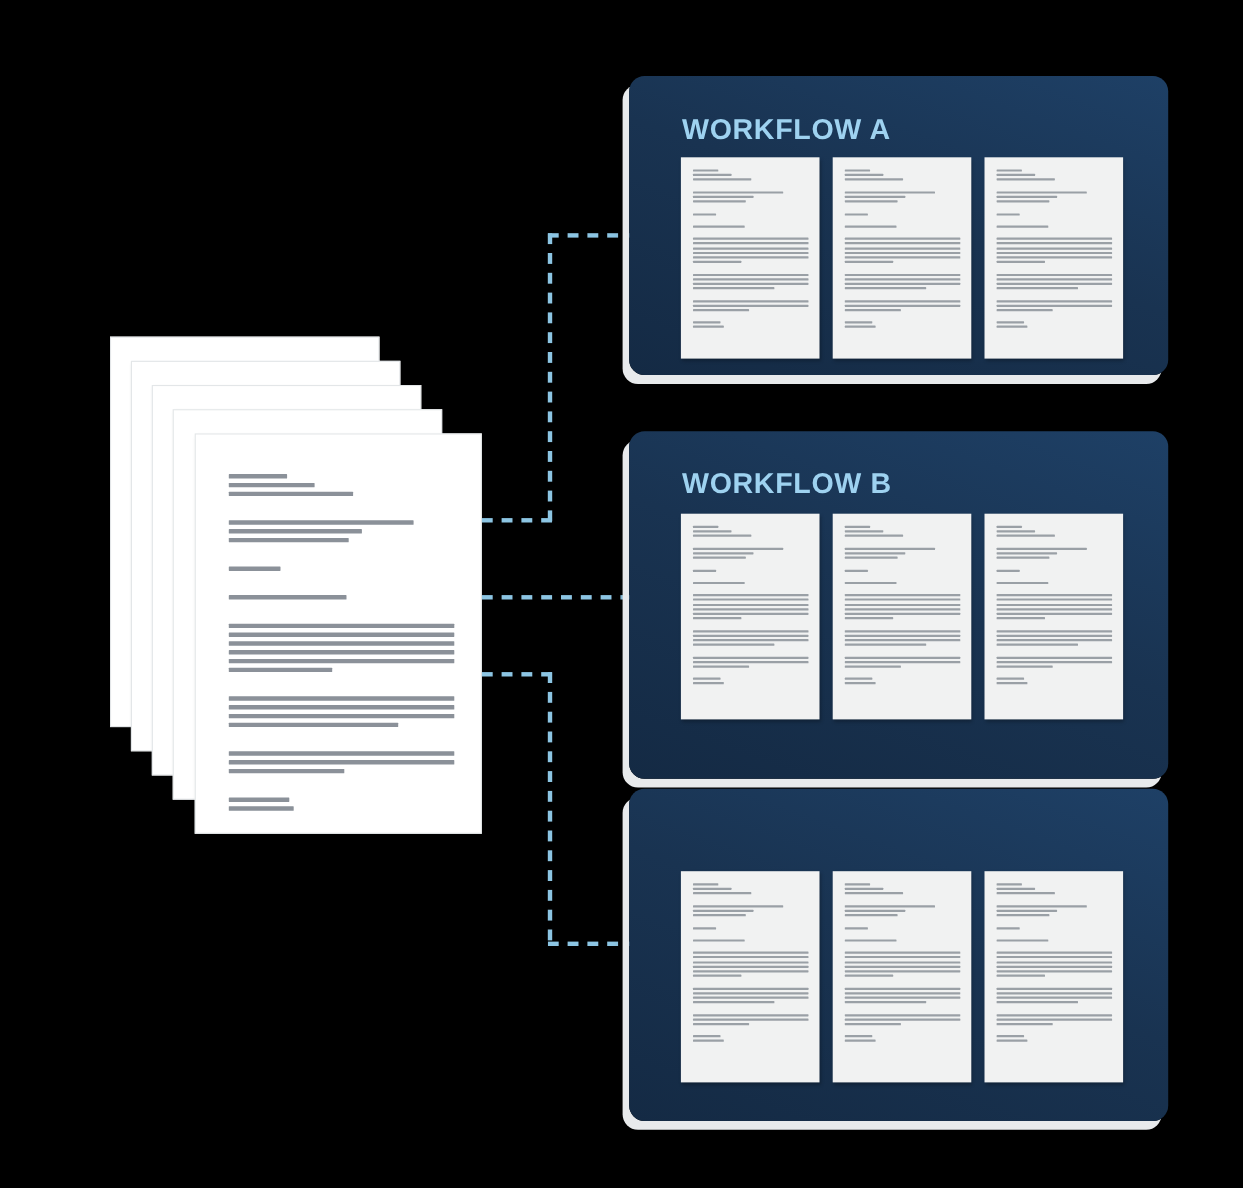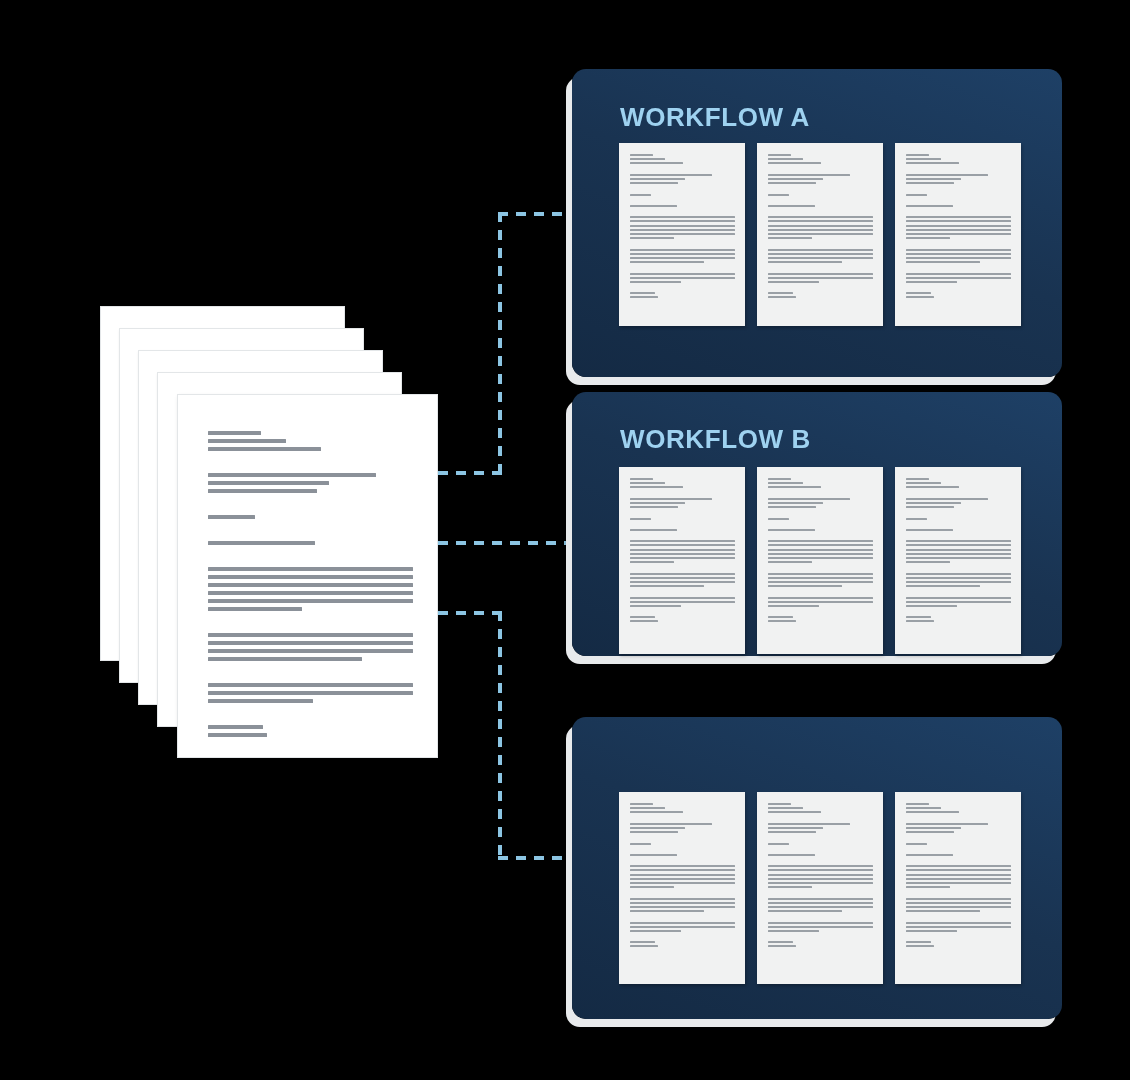--- a/index.html
+++ b/index.html
@@ -75,22 +75,22 @@
   .wf-card {
     position: absolute;
     left: 572px;
     width: 490px;
     border-radius: 14px;
     background: linear-gradient(135deg, #1d3d61 0%, #1b3characters 0%, #1a3characters 0%);
     background: linear-gradient(200deg, #1e4066 0%, #193351 48%, #142a44 100%);
     box-shadow: -6px 8px 0 0 #e8eaec, -6px 8px 10px 0 rgba(0,0,0,0.18);
     box-sizing: border-box;
   }
-  #wf-a { top: 69px;  height: 308px; }
-  #wf-b { top: 392px; height: 264px; text-align: right; }
+  #wf-a { top: 69px;  height: 272px; }
+  #wf-b { top: 392px; height: 316px; text-align: right; }
   #wf-c { top: 717px; height: 302px; }
 
   .wf-title {
     position: absolute;
     left: 48px;
     color: #9ed2f0;
     font-size: 26px;
     font-weight: bold;
     letter-spacing: 0.6px;
     white-space: nowrap;

